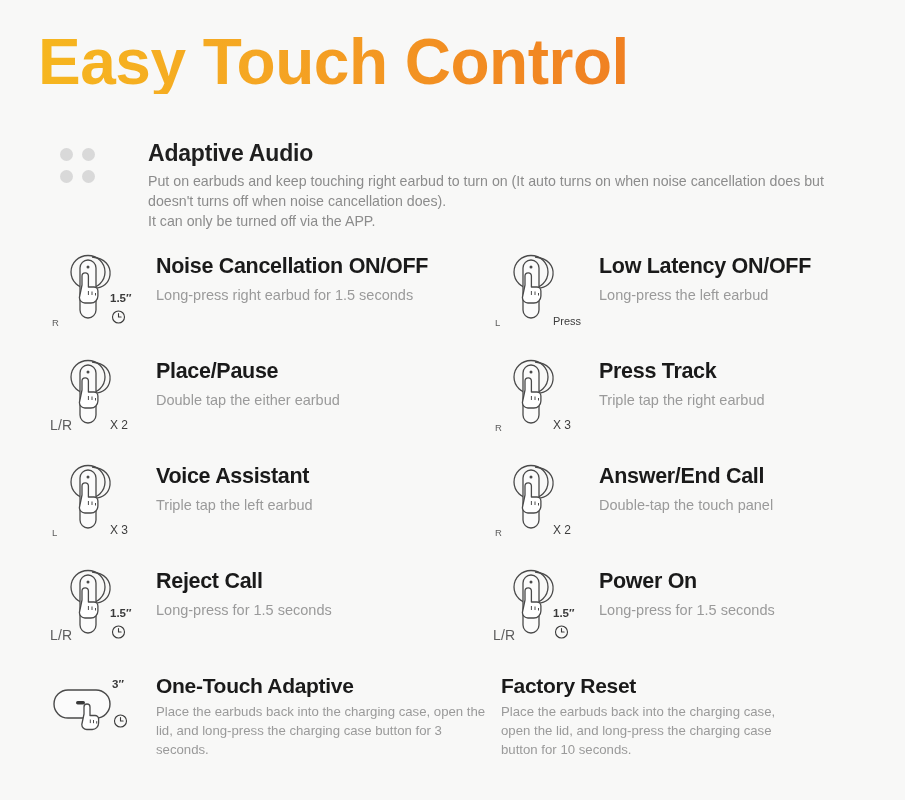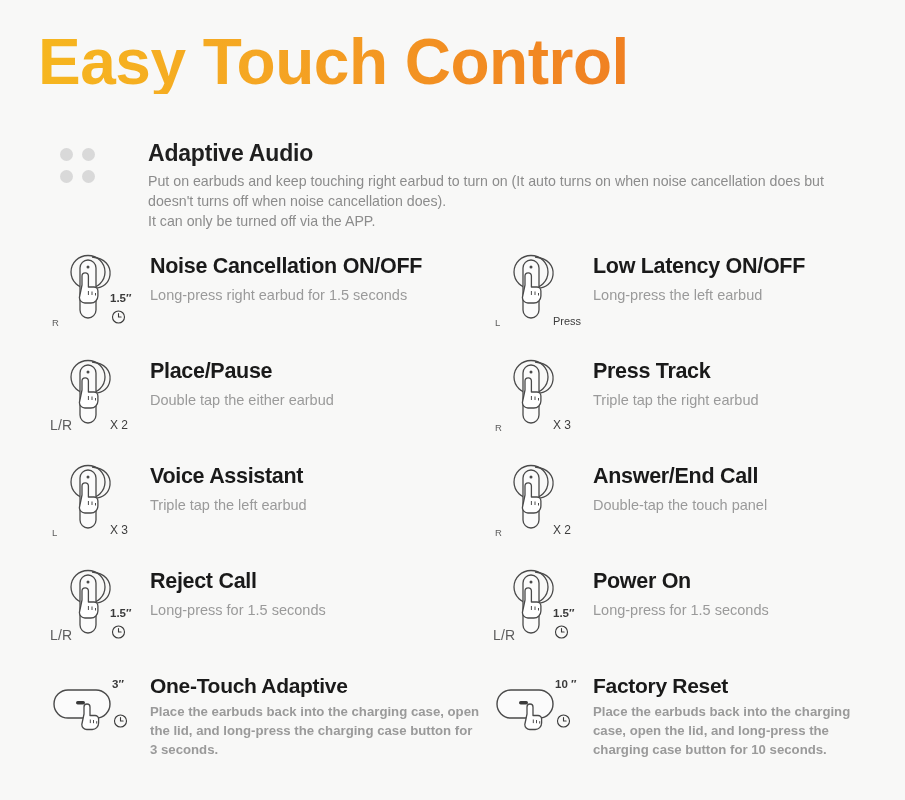--- a/index.html
+++ b/index.html
@@ -174,38 +174,39 @@
     color: #3d3d3d;
     white-space: nowrap;
   }
 
   
   .icon-wrap.case .meta { left: 58px; bottom: 4px; }
   .icon-wrap.case .meta .dur { top: -2px; }
 
   
   .txt {
+    margin-left: 6px;
     padding-top: 2px;
   }
   .cmd-title {
     font-size: 21.5px;
     font-weight: bold;
     color: #1a1a1a;
     letter-spacing: -0.3px;
     line-height: 1.15;
     margin-bottom: 7px;
     white-space: nowrap;
   }
   .cmd-desc {
     font-size: 14.5px;
     color: #9a9a9a;
     line-height: 1.35;
   }
   .row-5 .cmd-title { font-size: 21px; margin-bottom: 5px; }
-  .row-5 .cmd-desc { font-size: 13.2px; line-height: 1.42; font-weight: bold; }
+  .row-5 .cmd-desc { font-size: 13.2px; line-height: 1.42; }
   .row-5 .cell.left .cmd-desc { max-width: 330px; }
   .row-5 .cell.right .cmd-desc { max-width: 290px; }
 </style>
 </head>
 <body>
 
 <div class="page">
 
   <div class="title">Easy Touch Control</div>
 
@@ -461,39 +462,20 @@
             </span>
           </div>
         </div>
         <div class="txt">
           <div class="cmd-title">One-Touch Adaptive</div>
           <div class="cmd-desc">Place the earbuds back into the charging case, open the lid, and long-press the charging case button for 3 seconds.</div>
         </div>
       </div>
 
       <div class="cell right">
-        <div class="icon-wrap case">
-          <div class="bud" style="top:14px;left:0px;width:72px;height:46px;">
-            <svg width="72" height="46" viewBox="0 0 72 46" fill="none" xmlns="http://www.w3.org/2000/svg">
-              <rect x="2" y="4" width="56" height="28" rx="14" stroke="#4a4a4a" stroke-width="1.4" fill="#fbfbfb"></rect>
-              <rect x="24" y="15" width="9" height="3.4" rx="1.7" fill="#3a3a3a"></rect>
-              <path d="M32 28 l0 -7 a3 3 0 0 1 6 0 l0 8.5 l5 0 a3.6 3.6 0 0 1 3.6 3.6 l0 4 a6.4 6.4 0 0 1 -6.4 6.4 l-5.4 0 a5 5 0 0 1 -5 -5 z" fill="#ffffff" stroke="#4a4a4a" stroke-width="1.3" stroke-linejoin="round"></path>
-              <path d="M38.3 33.5 l0 3.6 M41.5 34 l0 3.2 M44.7 35.2 l0 2.4" stroke="#4a4a4a" stroke-width="1"></path>
-            </svg>
-          </div>
-          <div class="meta">
-            <span class="dur">10 ″</span>
-            <span class="clock">
-              <svg width="15" height="15" viewBox="0 0 15 15" fill="none" xmlns="http://www.w3.org/2000/svg">
-                <circle cx="7.5" cy="8" r="6" stroke="#3a3a3a" stroke-width="1.1"></circle>
-                <path d="M7.5 4.5 l0 3.5 l2.6 0" stroke="#3a3a3a" stroke-width="1.1" stroke-linecap="round"></path>
-              </svg>
-            </span>
-          </div>
-        </div>
         <div class="txt">
           <div class="cmd-title">Factory Reset</div>
           <div class="cmd-desc">Place the earbuds back into the charging case, open the lid, and long-press the charging case button for 10 seconds.</div>
         </div>
       </div>
     </div>
 
   </div>
 </div>
 

